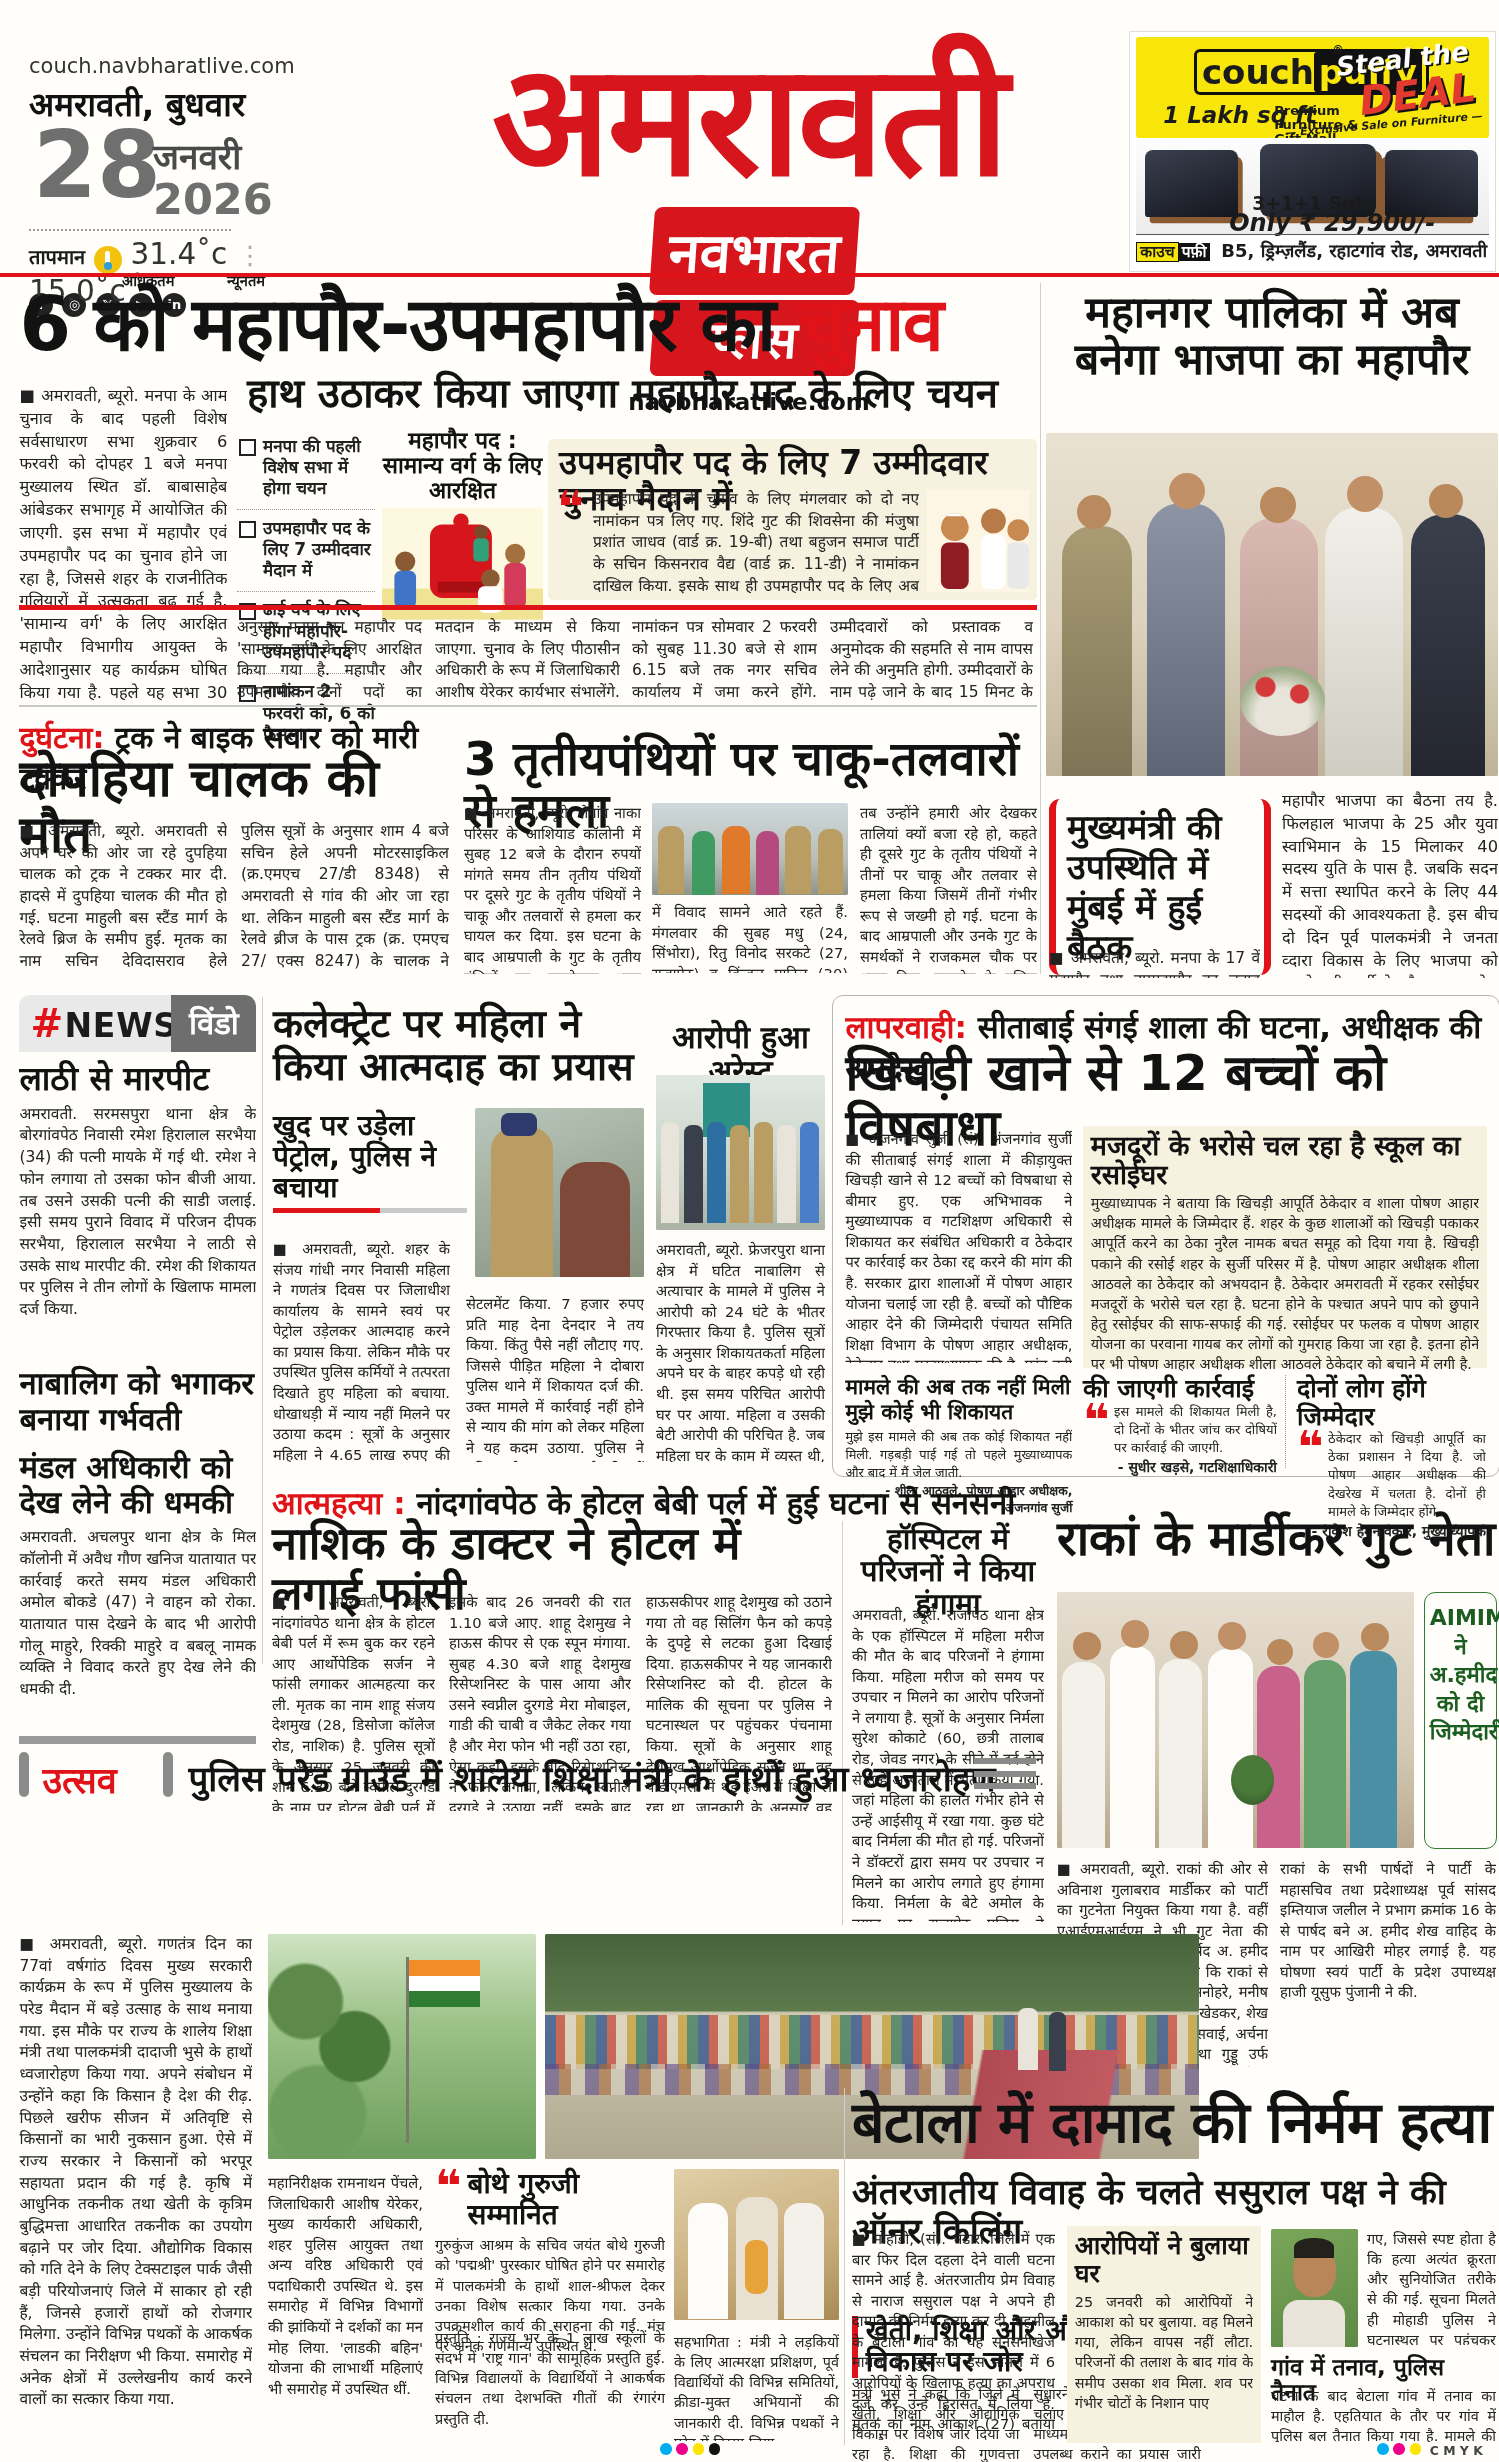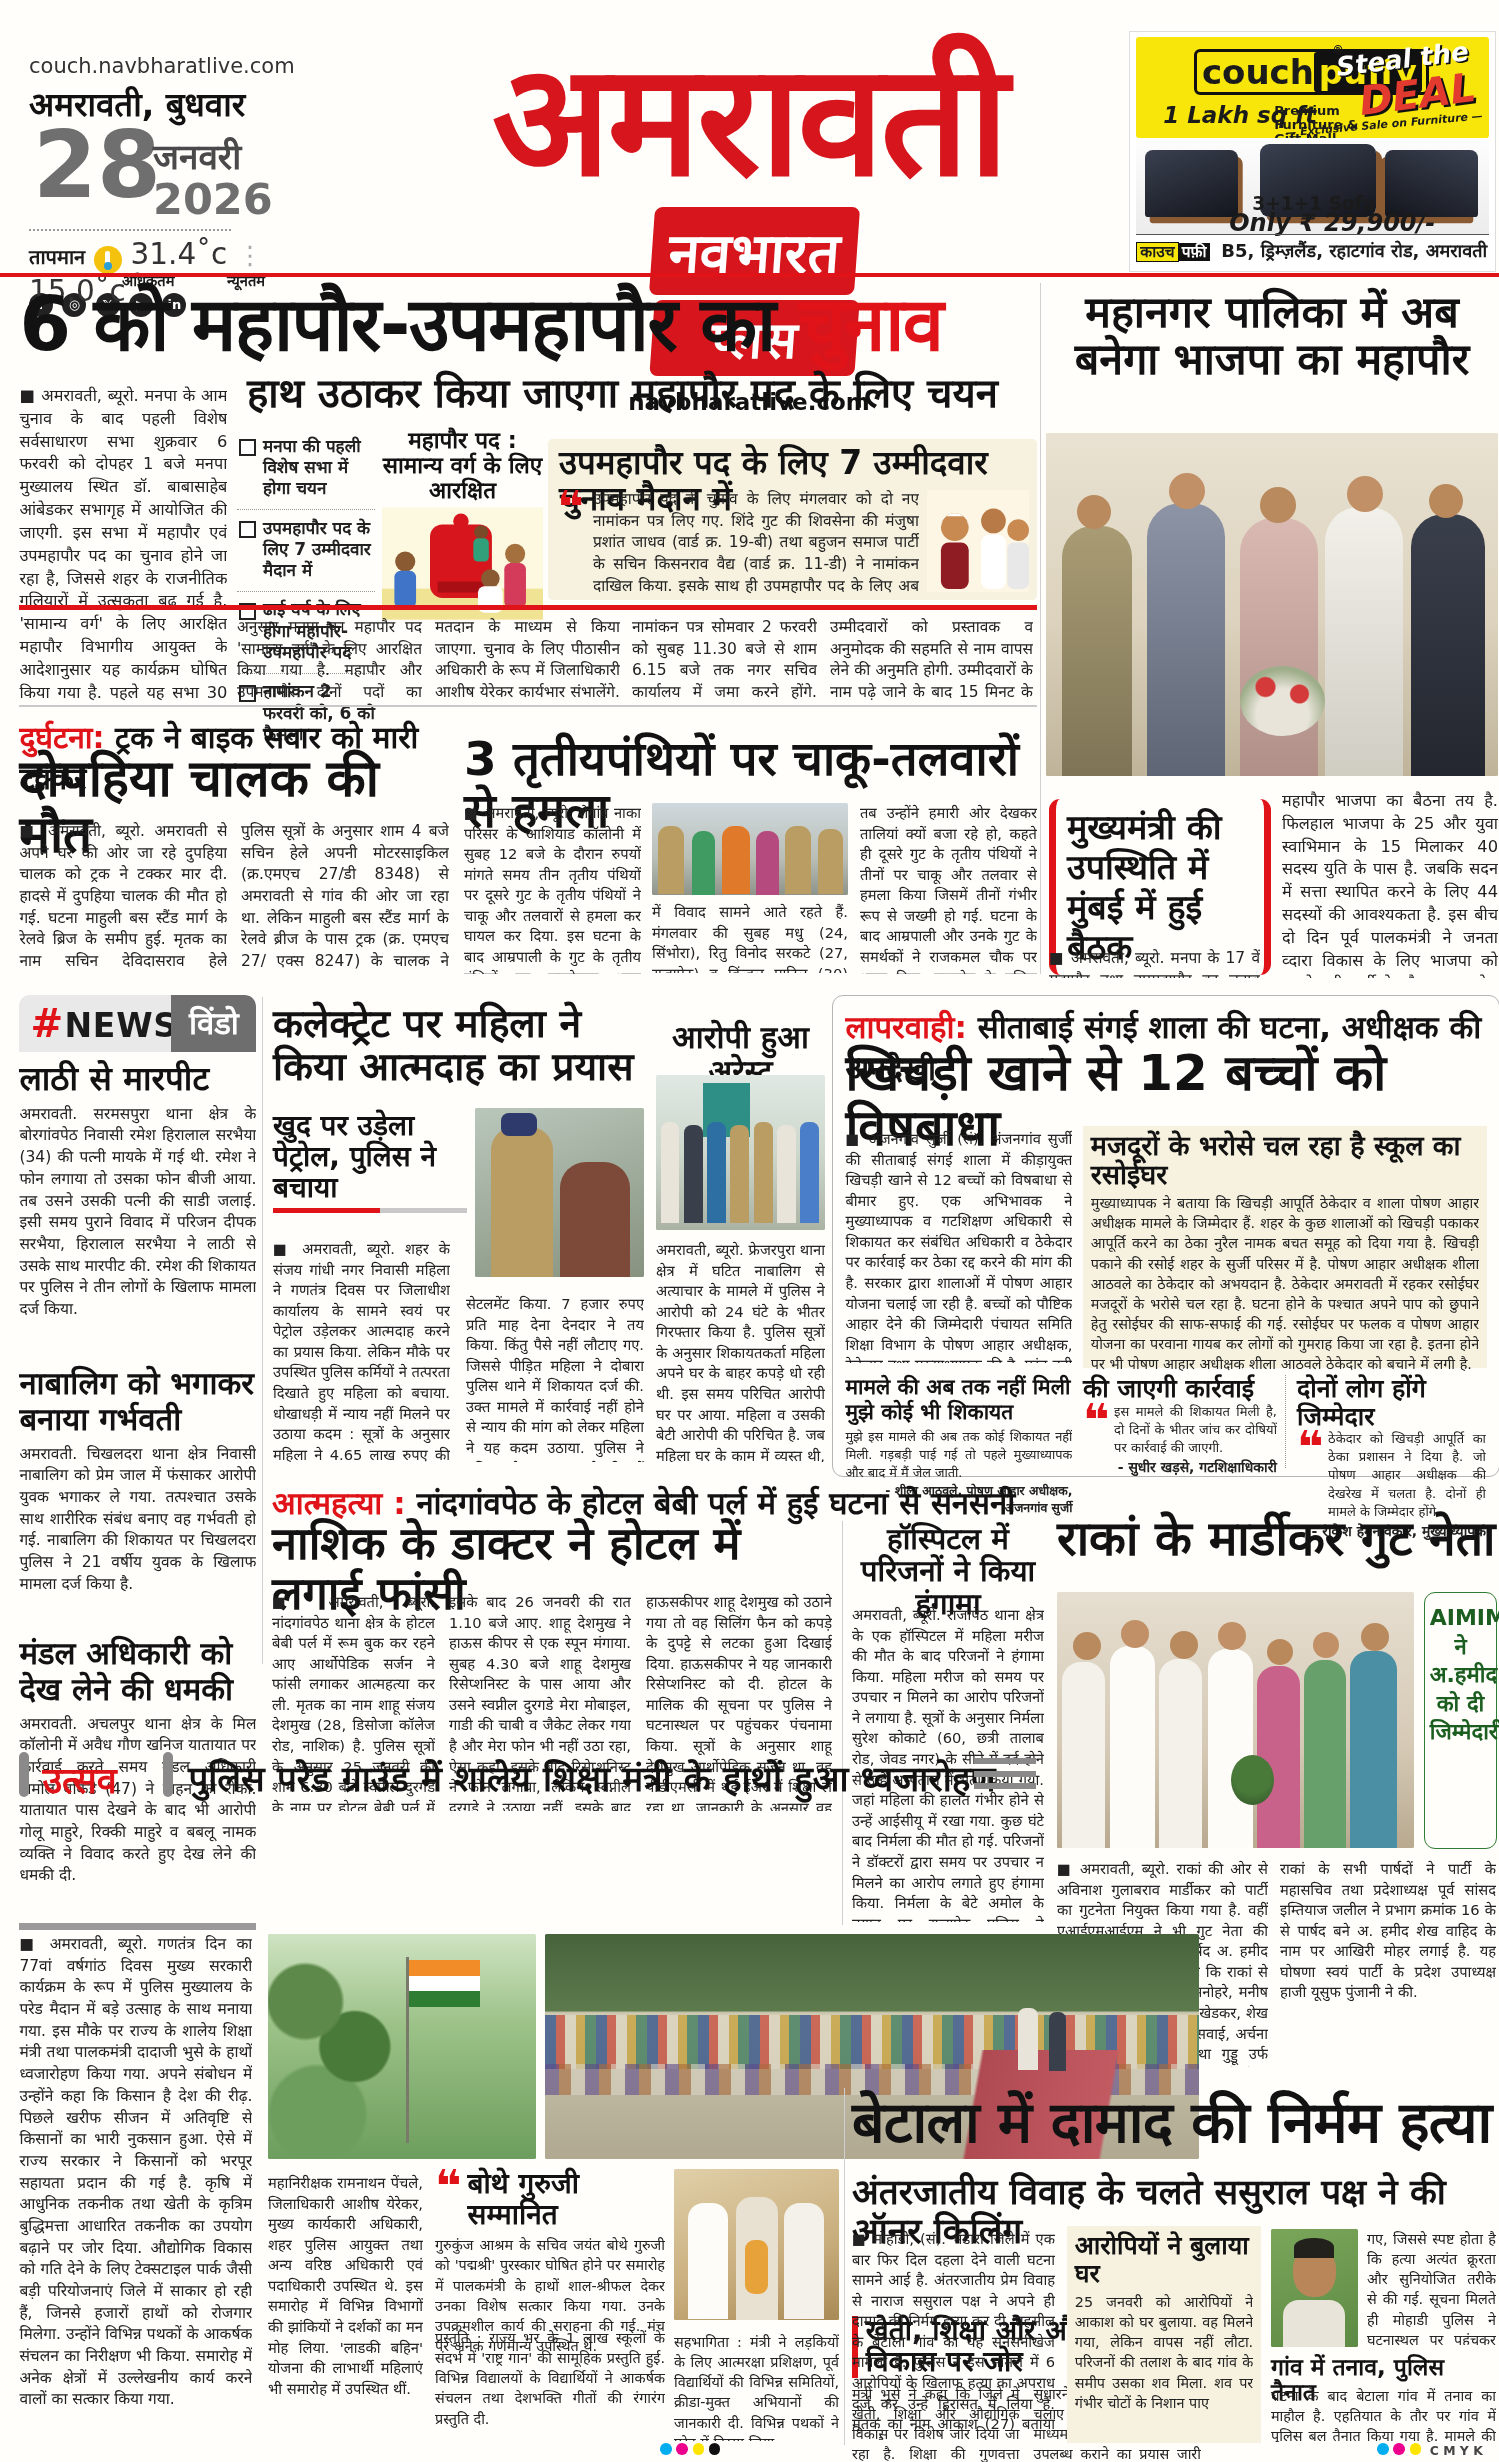--- a/index.html
+++ b/index.html
@@ -199,21 +199,20 @@
 
   <div class="abs" style="left:19.4px;top:995px;width:237px;">
     <div style="background:#e9e9e9;border-radius:11px 11px 0 0;height:57px;position:relative;overflow:hidden;">
       <span class="red" style="position:absolute;left:11px;top:6.2px;font-size:39px;font-weight:bold;">#</span>
       <span style="position:absolute;left:45px;top:11px;font-size:33px;font-weight:bold;letter-spacing:0.8px;">NEWS</span>
       <span style="position:absolute;right:0;top:0;width:85px;height:57px;background:#6e6e6e;color:#fff;font-size:31px;font-weight:bold;text-align:center;line-height:57px;border-radius:0 11px 0 0;">विंडो</span>
     </div>
     <div class="hl" style="font-size:33px;margin-top:9.3px;">लाठी से मारपीट</div>
     <div class="bt" style="margin-top:6.2px;height:250px;">अमरावती. सरमसपुरा थाना क्षेत्र के बोरगांवपेठ निवासी रमेश हिरालाल सरभैया (34) की पत्नी मायके में गई थी. रमेश ने फोन लगाया तो उसका फोन बीजी आया. तब उसने उसकी पत्नी की साडी जलाई. इसी समय पुराने विवाद में परिजन दीपक सरभैया, हिरालाल सरभैया ने लाठी से उसके साथ मारपीट की. रमेश की शिकायत पर पुलिस ने तीन लोगों के खिलाफ मामला दर्ज किया.</div>
     <div class="hl" style="font-size:31px;margin-top:12.4px;line-height:1.15;">नाबालिग को भगाकर बनाया गर्भवती</div>
-    <div class="bt" style="margin-top:6.2px;height:180px;">अमरावती. चिखलदरा थाना क्षेत्र निवासी नाबालिग को प्रेम जाल में फंसाकर आरोपी युवक भगाकर ले गया. तत्पश्चात उसके साथ शारीरिक संबंध बनाए वह गर्भवती हो गई. नाबालिग की शिकायत पर चिखलदरा पुलिस ने 21 वर्षीय युवक के खिलाफ मामला दर्ज किया है.</div>
     <div class="hl" style="font-size:31px;margin-top:12.4px;line-height:1.15;">मंडल अधिकारी को देख लेने की धमकी</div>
     <div class="bt" style="margin-top:6.2px;height:198px;">अमरावती. अचलपुर थाना क्षेत्र के मिल कॉलोनी में अवैध गौण खनिज यातायात पर कार्रवाई करते समय मंडल अधिकारी अमोल बोकडे (47) ने वाहन को रोका. यातायात पास देखने के बाद भी आरोपी गोलू माहुरे, रिक्की माहुरे व बबलू नामक व्यक्ति ने विवाद करते हुए देख लेने की धमकी दी.</div>
     <div style="height:7.8px;background:#9a9a9a;margin-top:11px;"></div>
   </div>
   <div class="vline" style="left:262px;top:997px;height:667px;"></div>
 
   <div class="abs hl" style="left:273px;top:1003px;width:371px;font-size:39px;">कलेक्ट्रेट पर महिला ने किया आत्मदाह का प्रयास</div>
   <div class="abs hl" style="left:273px;top:1111px;width:194px;font-size:28px;">खुद पर उड़ेला पेट्रोल, पुलिस ने बचाया</div>
   <div class="abs" style="left:273px;top:1208px;width:194px;height:5.4px;background:linear-gradient(90deg,#e01319 55%,#c9c9c9 55%);"></div>
   <div class="photo" style="left:475px;top:1108px;width:169px;height:169px;background:linear-gradient(160deg,#b9c7bb,#87927f);">

